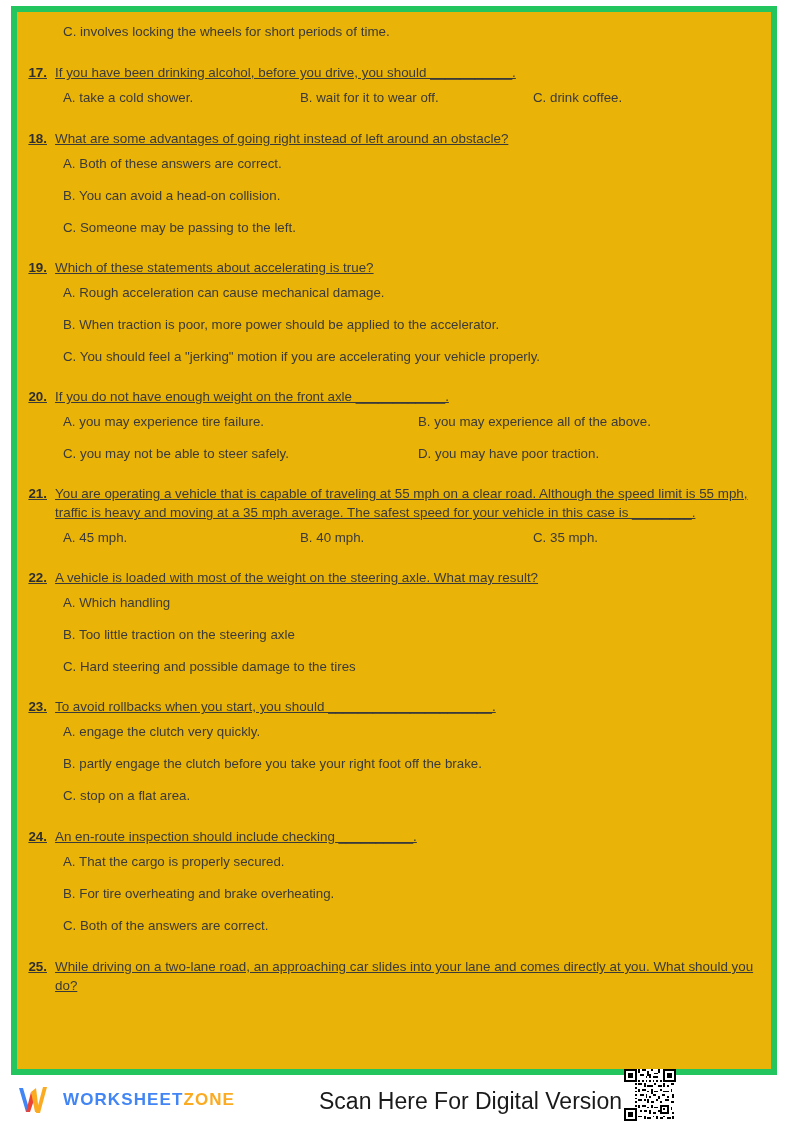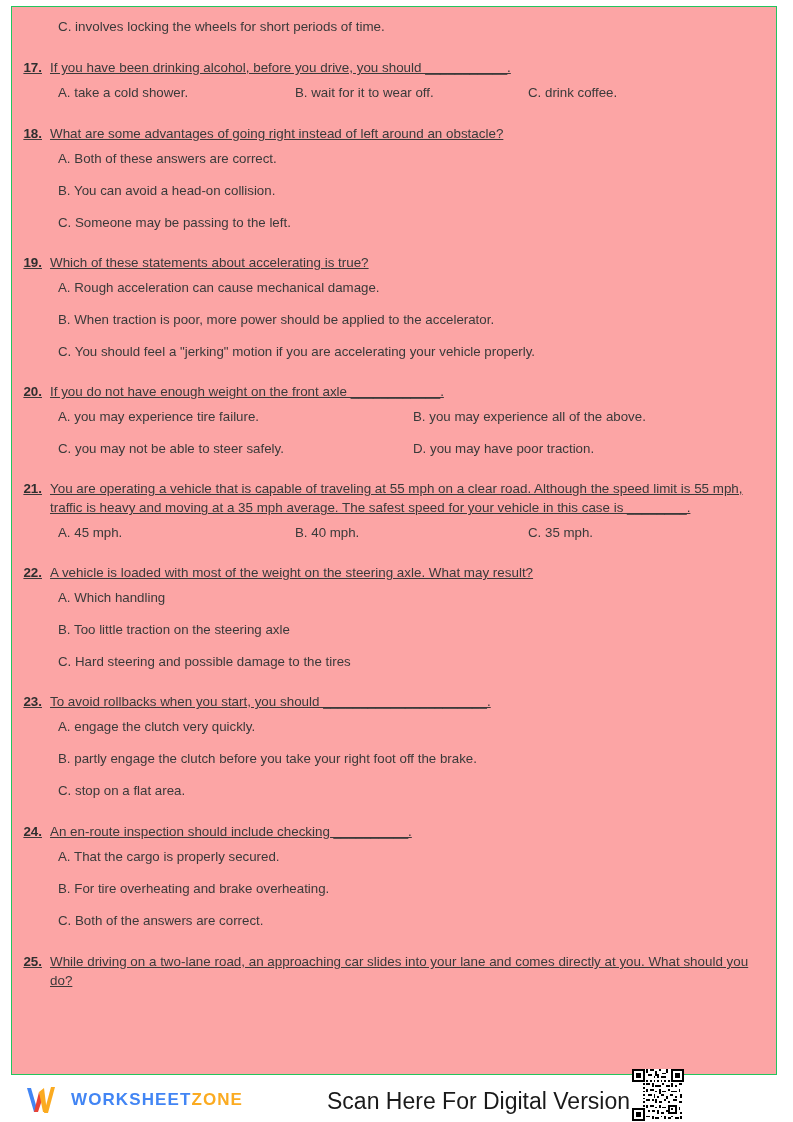--- a/index.html
+++ b/index.html
@@ -16,23 +16,23 @@
     overflow: hidden;
   }
 
   
   #sheet {
     position: absolute;
     left: 11px;
     top: 6px;
     width: 766px;
     height: 1069px;
-    border: 1px solid #22c55e;
+    border: 6px solid #22c55e;
     box-sizing: border-box;
-    background: #fca5a5;
+    background: #eab308;
   }
 
   #content {
     position: absolute;
     left: 8px;
     top: 10px;
     right: 10px;
   }
 
   
@@ -106,21 +106,21 @@
   .c3-c { left: 470px; }
   
   .c2-a { left: 0px; }
   .c2-b { left: 355px; }
 
   .qblock { margin-bottom: 18px; }
 
   
   #footer {
     position: absolute;
-    left: 12px;
+    left: 4px;
     top: 1080px;
     width: 676px;
     height: 42px;
   }
   #logo {
     position: absolute;
     left: 12px;
     top: 4px;
     display: flex;
     align-items: center;

